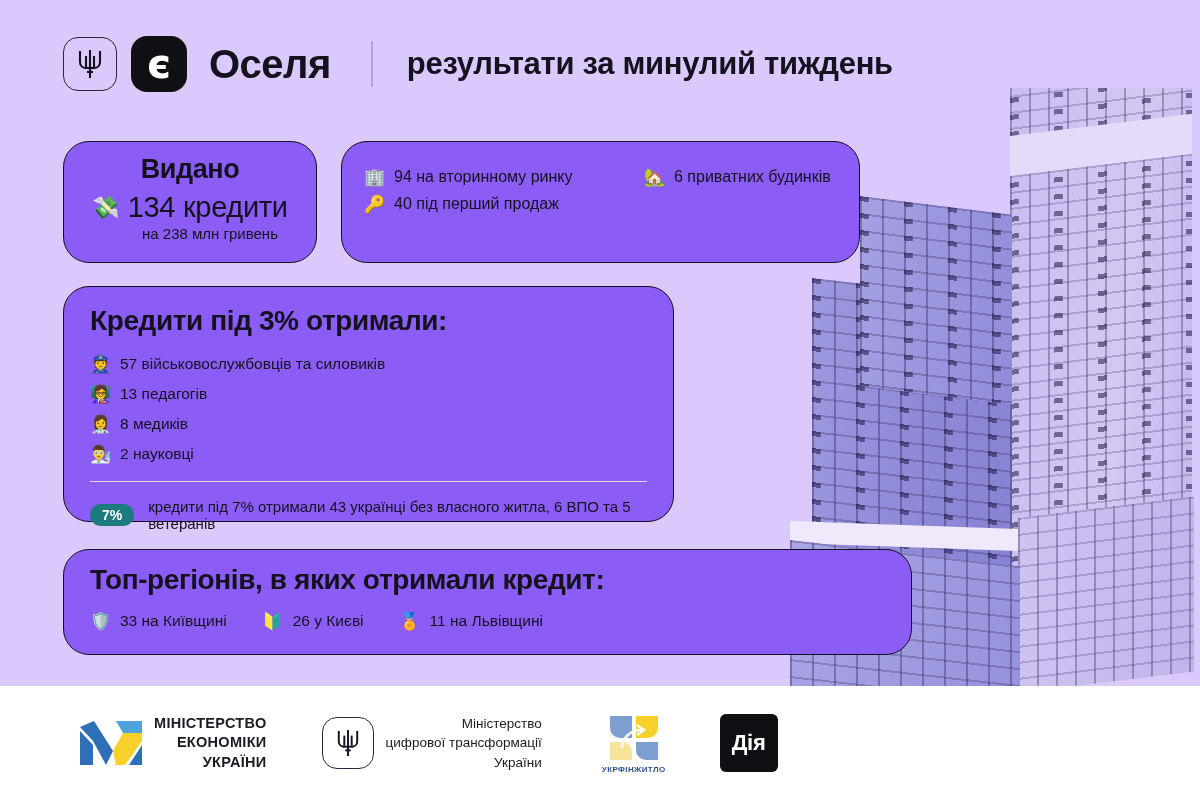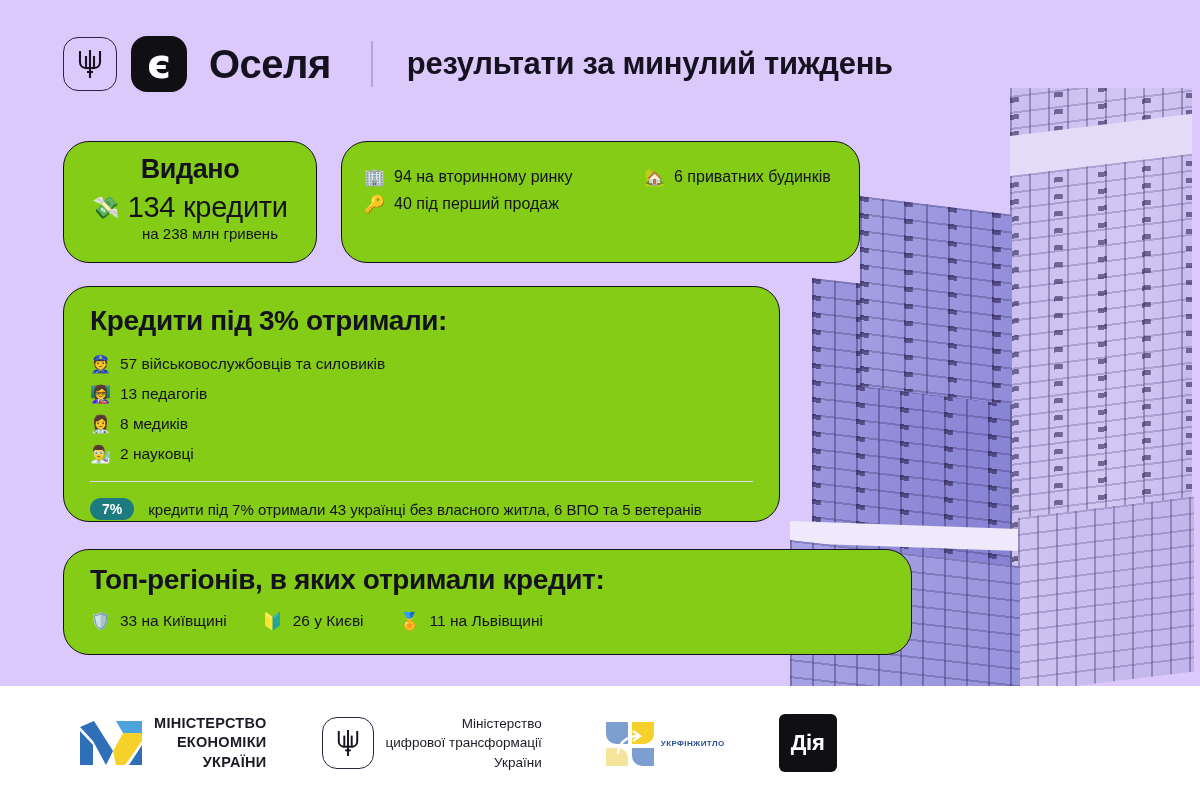--- a/index.html
+++ b/index.html
@@ -92,21 +92,21 @@
     display:flex;align-items:center;justify-content:center;
   }
   .logo-e span{color:#fff;font-size:40px;font-weight:700;line-height:1;
     font-family:"DejaVu Sans",sans-serif;}
   .brand{font-size:40px;font-weight:700;letter-spacing:-.5px;margin-left:8px;color:#15121f;}
   .hdr-divider{width:2px;height:46px;background:#b6a4d8;margin:0 20px 0 26px;}
   .hdr-sub{font-size:31px;font-weight:700;letter-spacing:-.3px;color:#15121f;}
 
   
   .card{
-    position:absolute;background:#84cc16;border:1.6px solid #14101f;
+    position:absolute;background:#8b5cf6;border:1.6px solid #14101f;
     border-radius:26px;box-sizing:border-box;
   }
   .card-title{font-weight:700;letter-spacing:-.4px;color:#15121f;}
 
   #card-issued{left:63px;top:141px;width:254px;height:122px;}
   #card-issued .card-title{font-size:27px;text-align:center;margin-top:12px;}
   .issued-main{display:flex;align-items:center;justify-content:center;gap:8px;margin-top:6px;}
   .issued-emoji{font-size:22px;line-height:1;
     font-family:"DejaVu Sans",sans-serif;}
   .issued-count{font-size:29px;color:#15121f;letter-spacing:-.3px;}
@@ -114,21 +114,21 @@
 
   #card-type{left:341px;top:141px;width:519px;height:122px;padding:14px 22px;}
   #card-type .card-title{font-size:27px;}
   .type-rows{display:flex;margin-top:12px;}
   .type-col{display:flex;flex-direction:column;gap:9px;}
   .type-col.first{width:280px;}
   .row{display:flex;align-items:center;gap:10px;font-size:16px;color:#15121f;}
   .emj{font-size:17px;line-height:1;width:20px;text-align:center;
     font-family:"DejaVu Sans",sans-serif;}
 
-  #card-rate{left:63px;top:286px;width:717px;height:236px;padding:18px 26px;}
+  #card-rate{left:63px;top:286px;width:611px;height:236px;padding:18px 26px;}
   #card-rate .card-title{font-size:28px;}
   .rate-list{display:flex;flex-direction:column;gap:12px;margin-top:18px;}
   .rate-list .row{font-size:15.5px;}
   .divider{height:1px;background:#ded9e6;margin:18px 0 0 0;}
   .rate7{display:flex;align-items:center;gap:14px;margin-top:16px;}
   .badge7{
     background:#1c7b7e;color:#fff;border-radius:999px;
     padding:4px 12px;font-size:14px;font-weight:700;line-height:1;
     display:inline-flex;align-items:center;
   }
@@ -144,21 +144,21 @@
   .footer{position:absolute;left:0;top:686px;width:1200px;height:114px;background:#fff;
     display:flex;align-items:center;text-align:right;}
   .f-item{display:flex;align-items:center;}
   #f-econ{margin-left:80px;gap:12px;}
   .econ-mark{width:62px;height:44px;position:relative;}
   .econ-txt{font-size:14.5px;font-weight:700;line-height:1.32;letter-spacing:.3px;color:#1b1b26;}
   #f-digital{margin-left:55px;gap:12px;}
   .dig-badge{width:50px;height:50px;border-radius:15px;border:1.6px solid #2b2340;
     display:flex;align-items:center;justify-content:center;}
   .dig-txt{font-size:13.5px;line-height:1.45;color:#1b1b26;}
-  #f-ufh{margin-left:60px;gap:3px;}
+  #f-ufh{margin-left:60px;flex-direction:column;gap:3px;}
   .ufh-mark{width:56px;height:50px;position:relative;}
   .ufh-label{font-size:8px;font-weight:700;color:#2b4f8f;letter-spacing:.4px;}
   #f-diia{margin-left:54px;}
   .diia-badge{width:58px;height:58px;border-radius:6px;background:#100f14;
     display:flex;align-items:center;justify-content:center;}
   .diia-badge span{color:#fff;font-size:22px;font-weight:700;letter-spacing:-.3px;}
 </style>
 </head>
 <body>
 

